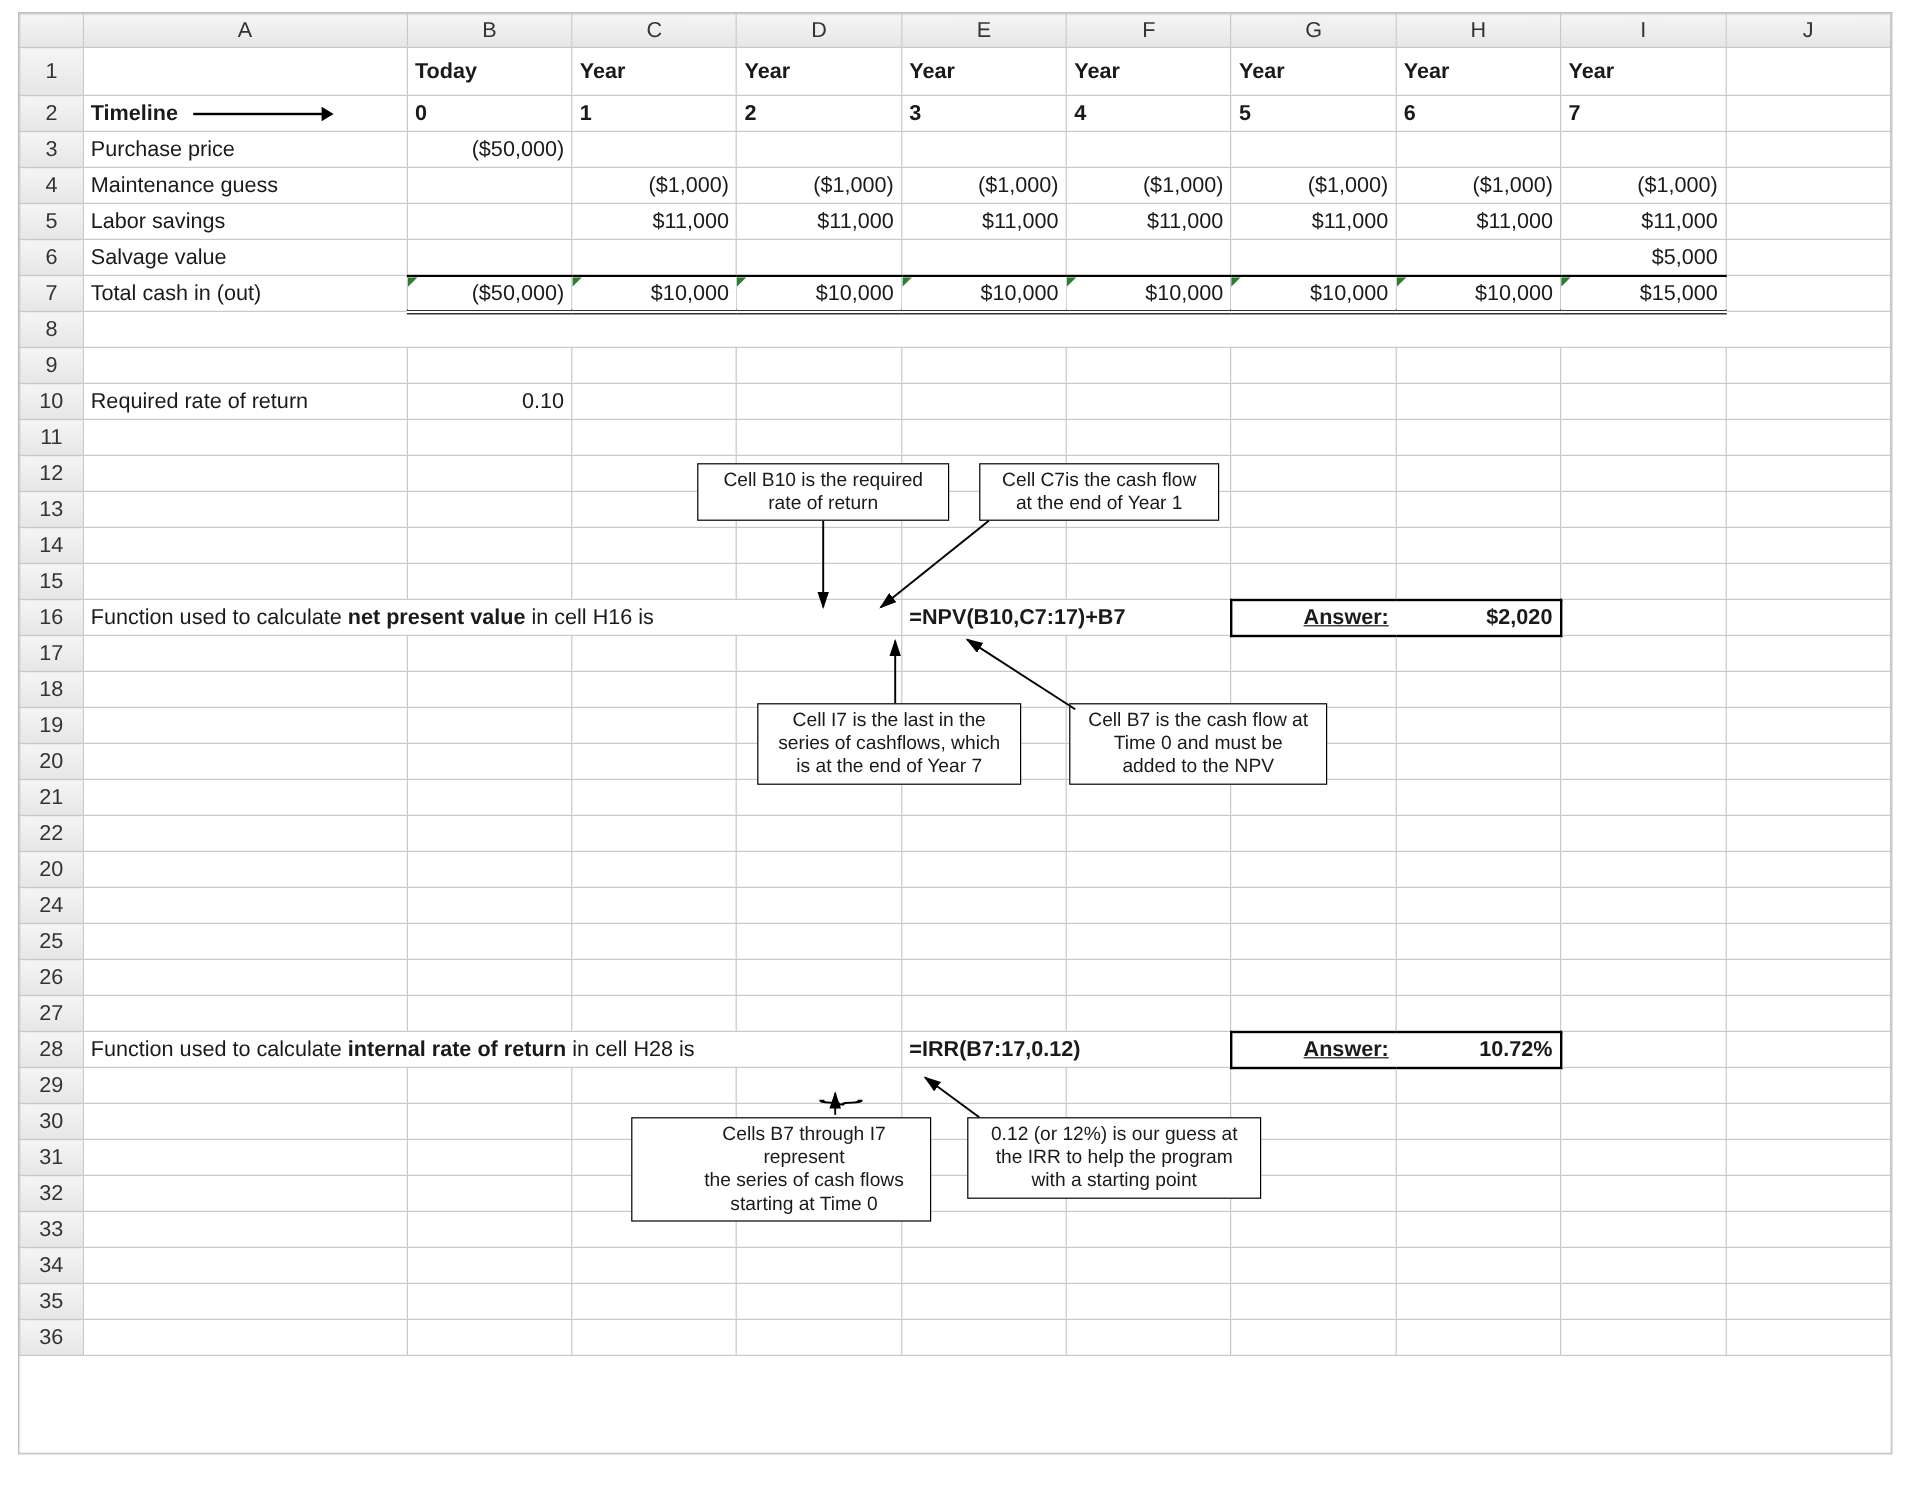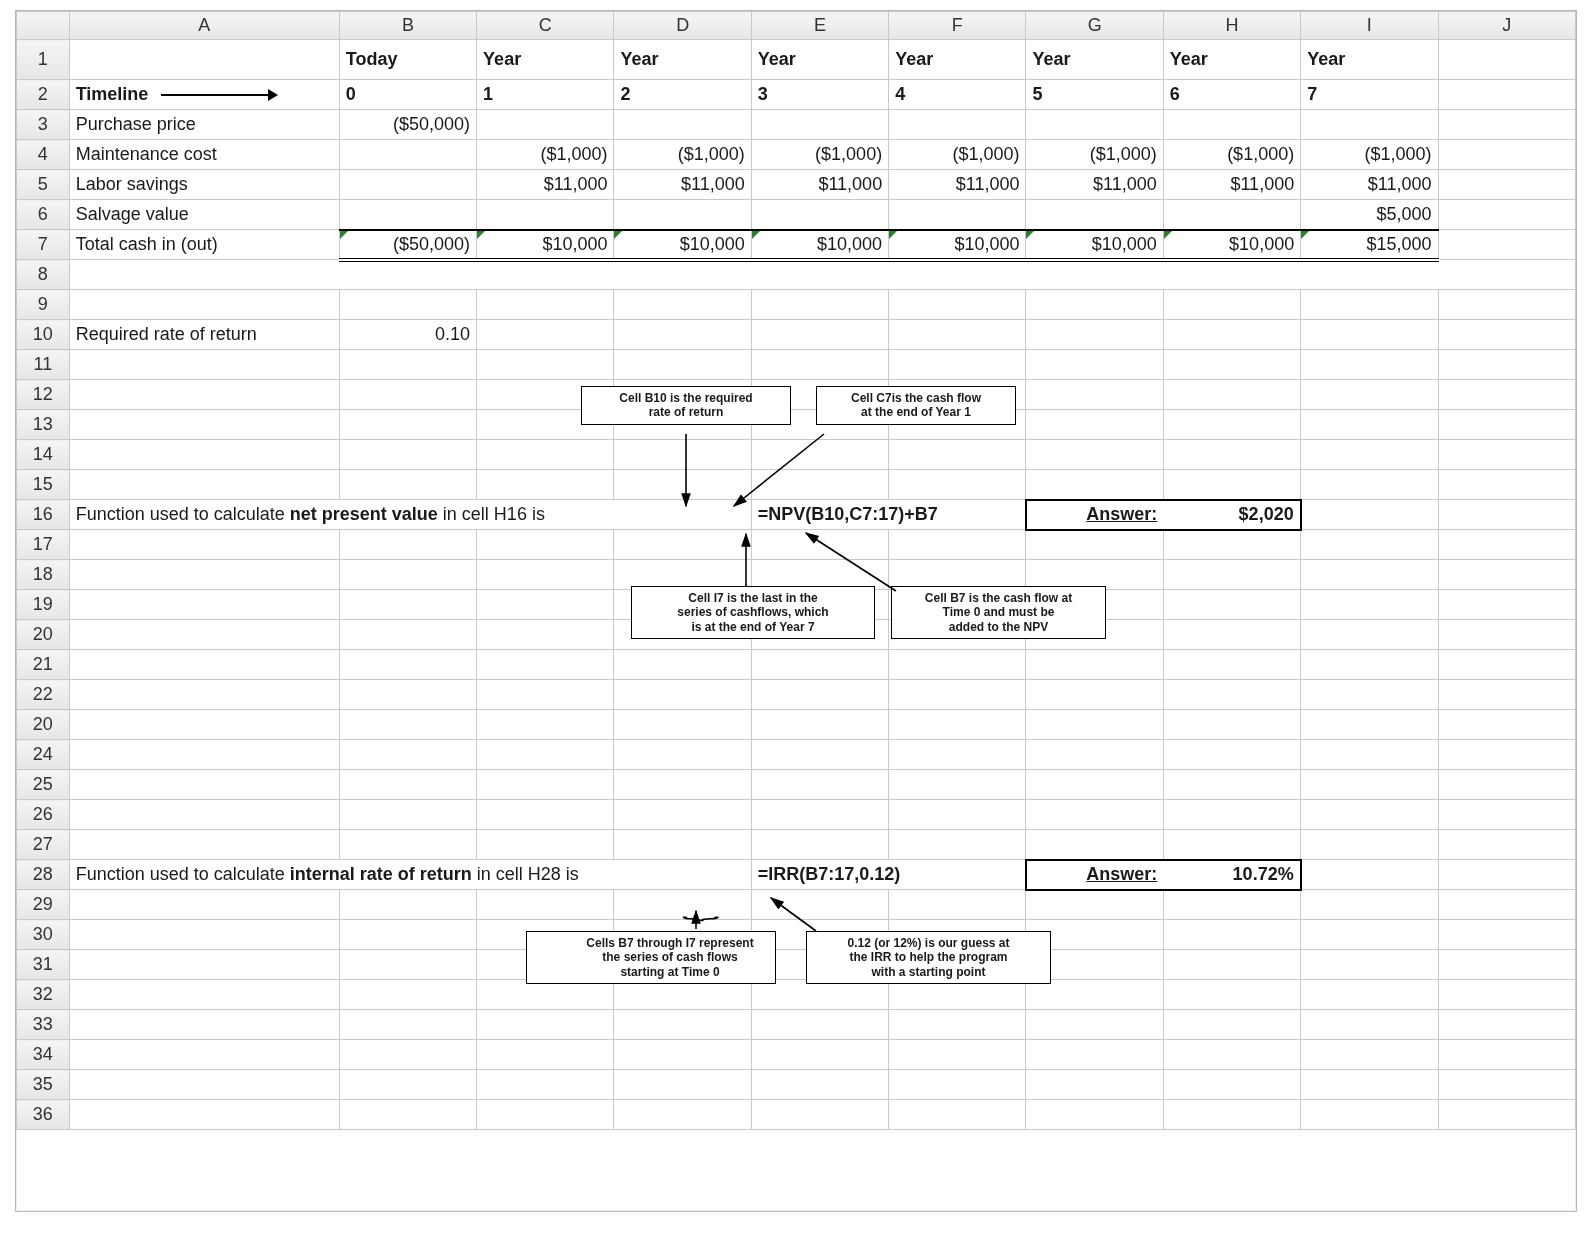--- a/index.html
+++ b/index.html
@@ -95,25 +95,24 @@
     border-left:10px solid #000;
     border-top:6px solid transparent;
     border-bottom:6px solid transparent;
   }
   
   .callout{
     position:absolute;
     background:#fff;
     border:1.5px solid #000;
     padding:4px 10px;
-    font-size:12px;
+    font-size:16px;
     text-align:center;
     line-height:1.2;
     box-sizing:border-box;
-    font-weight:bold;
   }
   svg.overlay{
     position:absolute;
     left:0;top:0;
     width:1560px;
     height:1200px;
     pointer-events:none;
   }
   .formula{font-family:"Segoe UI",Tahoma,sans-serif;font-weight:bold;}
   .ubrace{
@@ -198,21 +197,21 @@
   <td></td>
           <td></td>
   <td></td>
           <td></td>
   <td></td>
           <td></td>
 </tr>
 
 <tr>
   <td class="rowhead">4</td>
-  <td>Maintenance cost</td>
+  <td>Maintenance guess</td>
   <td></td>
   <td class="r">($1,000)</td>
   <td class="r">($1,000)</td>
   <td class="r">($1,000)</td>
   <td class="r">($1,000)</td>
   <td class="r">($1,000)</td>
   <td class="r">($1,000)</td>
   <td class="r">($1,000)</td>
   <td></td>
 </tr>
@@ -630,21 +629,21 @@
           <td></td>
           <td></td>
         </tr>
 </tbody>
     </table>
 
 <div class="callout" style="left:565px; top:375px; width:210px;"><span style="white-space:pre-line">Cell B10 is the required
 rate of return</span></div>
 <div class="callout" style="left:800px; top:375px; width:200px;"><span style="white-space:pre-line">Cell C7is the cash flow
 at the end of Year 1</span></div>
-<div class="callout" style="left:615px; top:575px; width:244px;"><span style="white-space:pre-line">Cell I7 is the last in the
+<div class="callout" style="left:615px; top:575px; width:220px;"><span style="white-space:pre-line">Cell I7 is the last in the
 series of cashflows, which
 is at the end of Year 7</span></div>
 <div class="callout" style="left:875px; top:575px; width:215px;"><span style="white-space:pre-line">Cell B7 is the cash flow at
 Time 0 and must be
 added to the NPV</span></div>
 <div class="callout" style="left:510px; top:920px; width:250px;padding-left:48px;"><span style="white-space:pre-line">Cells B7 through I7 represent
 the series of cash flows
 starting at Time 0</span></div>
 <div class="callout" style="left:790px; top:920px; width:245px;"><span style="white-space:pre-line">0.12 (or 12%) is our guess at
 the IRR to help the program

